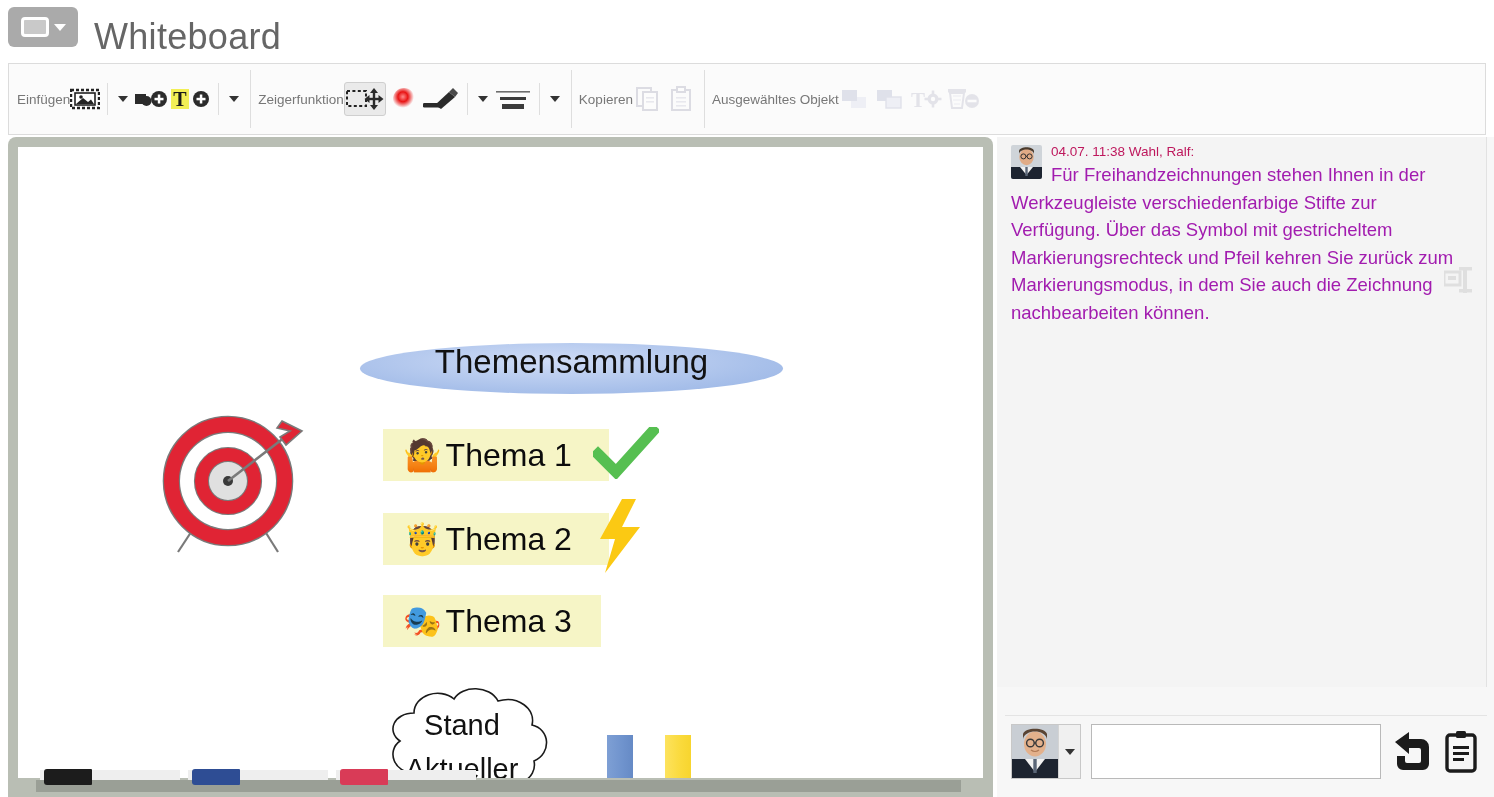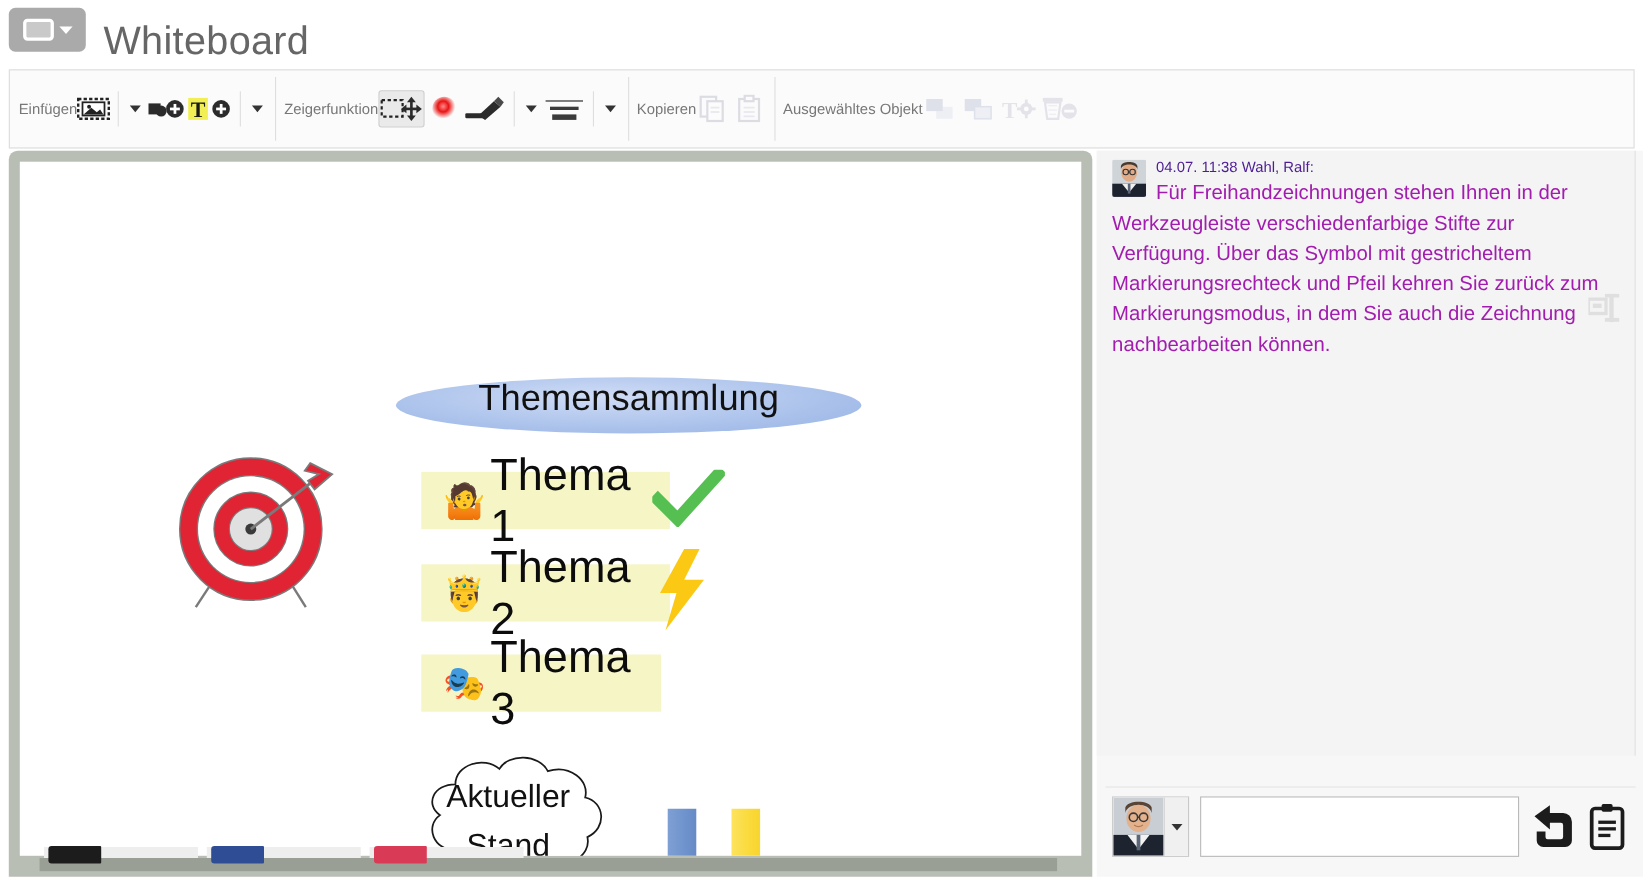--- a/index.html
+++ b/index.html
@@ -99,21 +99,21 @@
   }
   #title-ellipse span { font-size: 33px; color: #111111; }
 
   .thema-card {
     position: absolute; height: 52px;
     background: #f6f5c6;
     display: flex; align-items: center; gap: 4px;
     padding: 0 14px 0 20px;
   }
   .thema-card .emoji { font-size: 31px; line-height: 1; }
-  .thema-card .lbl { font-size: 41px; color: #0c0c0c; }
+  .thema-card .lbl { font-size: 32px; color: #0c0c0c; }
 
   #check-mark {
     position: absolute; left: 575px; top: 280px; width: 66px; height: 52px;
   }
 
   #cloud { position: absolute; left: 344px; top: 534px; width: 200px; height: 125px; }
   #cloud .ctext {
     position: absolute; left: 0; top: 22px; width: 200px;
     text-align: center; font-size: 29px; color: #111111; line-height: 44px;
   }
@@ -130,21 +130,21 @@
     position: absolute; left: 0; top: 0; width: 490px; height: 550px;
     background: #f4f4f4; border-right: 1px solid #e2e2e2;
     overflow: hidden;
   }
   #comment-block { position: relative; padding: 6px 14px 0 14px; }
   #comment-avatar {
     position: absolute; left: 14px; top: 8px; width: 31px; height: 34px;
     overflow: hidden; border-radius: 2px;
   }
   #comment-meta {
-    margin-left: 40px; font-size: 13.5px; color: #4c1d95; line-height: 18px;
+    margin-left: 40px; font-size: 13.5px; color: #be185d; line-height: 18px;
   }
   #comment-body {
     font-size: 18.5px; color: #a21caf; line-height: 27.5px;
     text-indent: 40px; padding-right: 6px;
   }
   #comment-watermark {
     position: absolute; right: 12px; top: 130px; width: 30px; height: 26px; opacity: .10;
   }
 
   #compose-bar {
@@ -397,22 +397,22 @@
 
     <div id="cloud">
       <svg width="200" height="125" viewBox="0 0 200 125">
         <path d="M52 32 C52 14, 78 6, 92 18 C100 4, 128 4, 136 20
                  C156 14, 174 28, 170 44 C188 48, 190 72, 172 80
                  C176 98, 152 110, 138 100 C130 116, 102 118, 94 104
                  C78 116, 52 108, 52 92 C32 92, 24 70, 38 60
                  C24 50, 32 32, 52 32 Z" fill="#ffffff" stroke="#1a1a1a" stroke-width="1.6"></path>
       </svg>
       <div class="ctext">
+        <div>Stand</div>
         <div>Aktueller</div>
-        <div>Stand</div>
       </div>
     </div>
 
     <svg class="big-arrow" style="left:576px; top:588px; height:92px;" viewBox="0 0 52 92">
       <defs>
           <linearGradient id="bg1" x1="0" y1="0" x2="1" y2="0">
         <stop offset="0%" stop-color="#8aa9da"></stop>
             <stop offset="55%" stop-color="#6f93cd"></stop>
             <stop offset="100%" stop-color="#5b80bd"></stop>
       </linearGradient>

